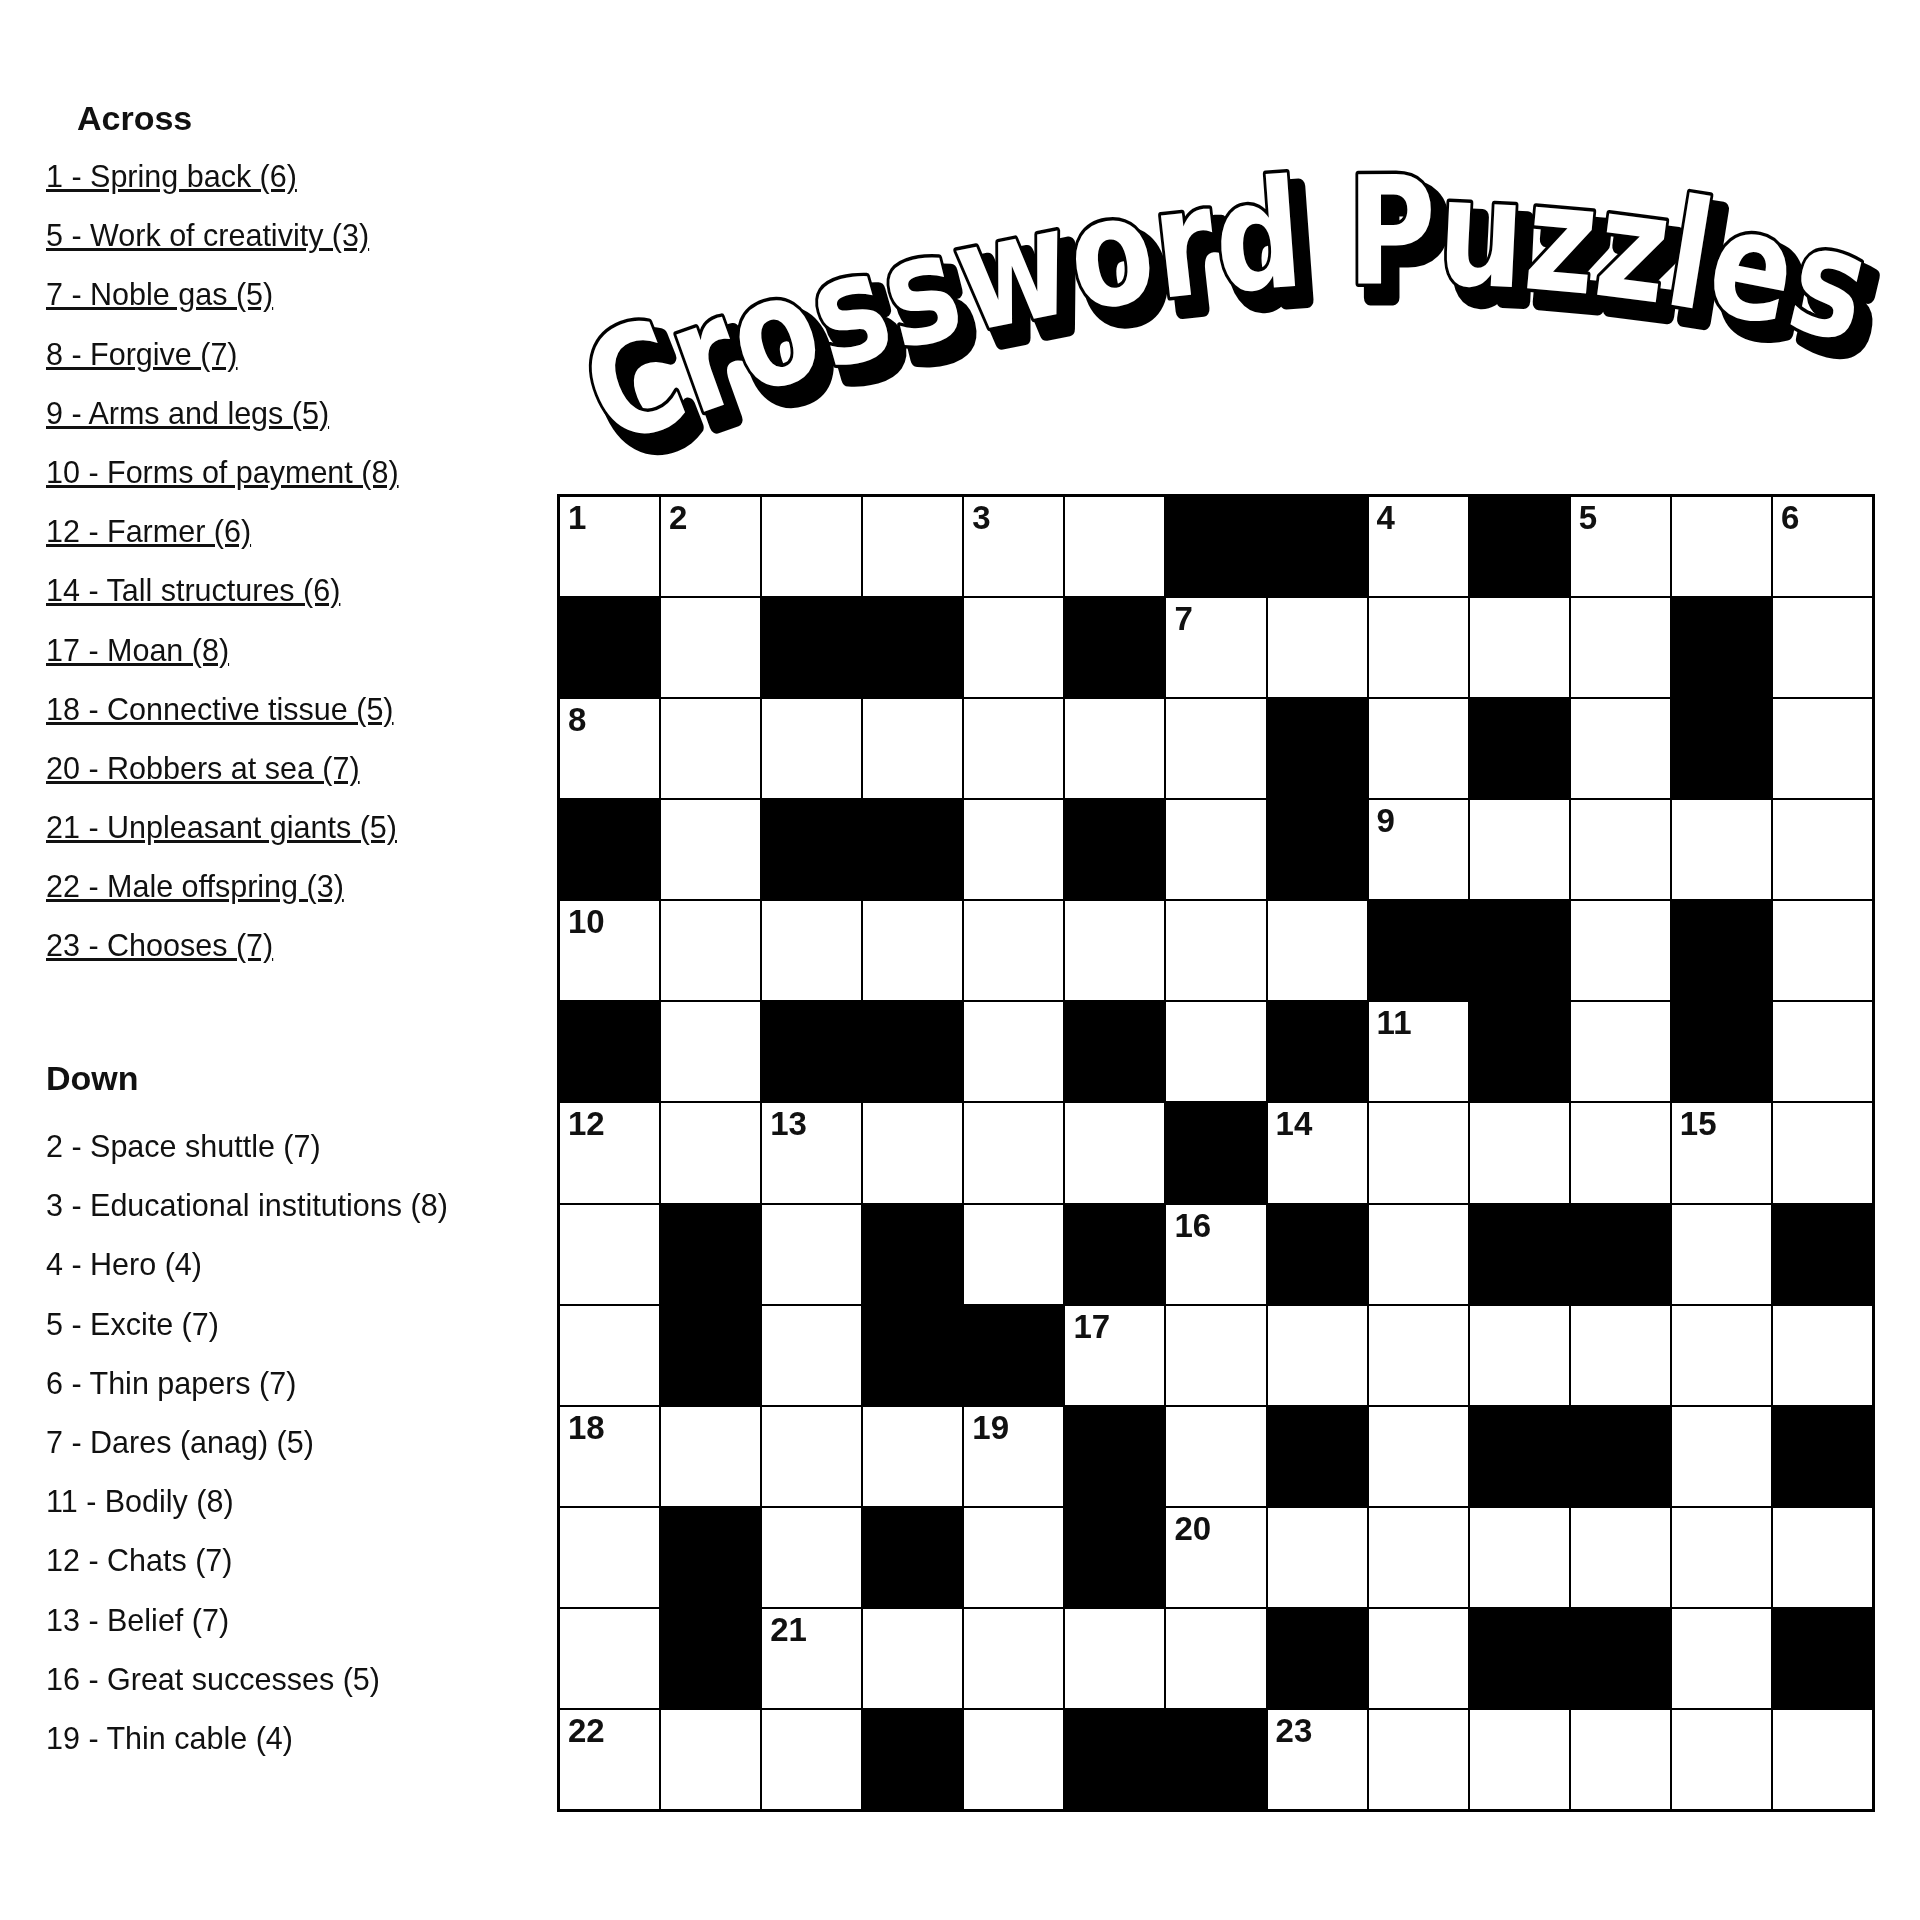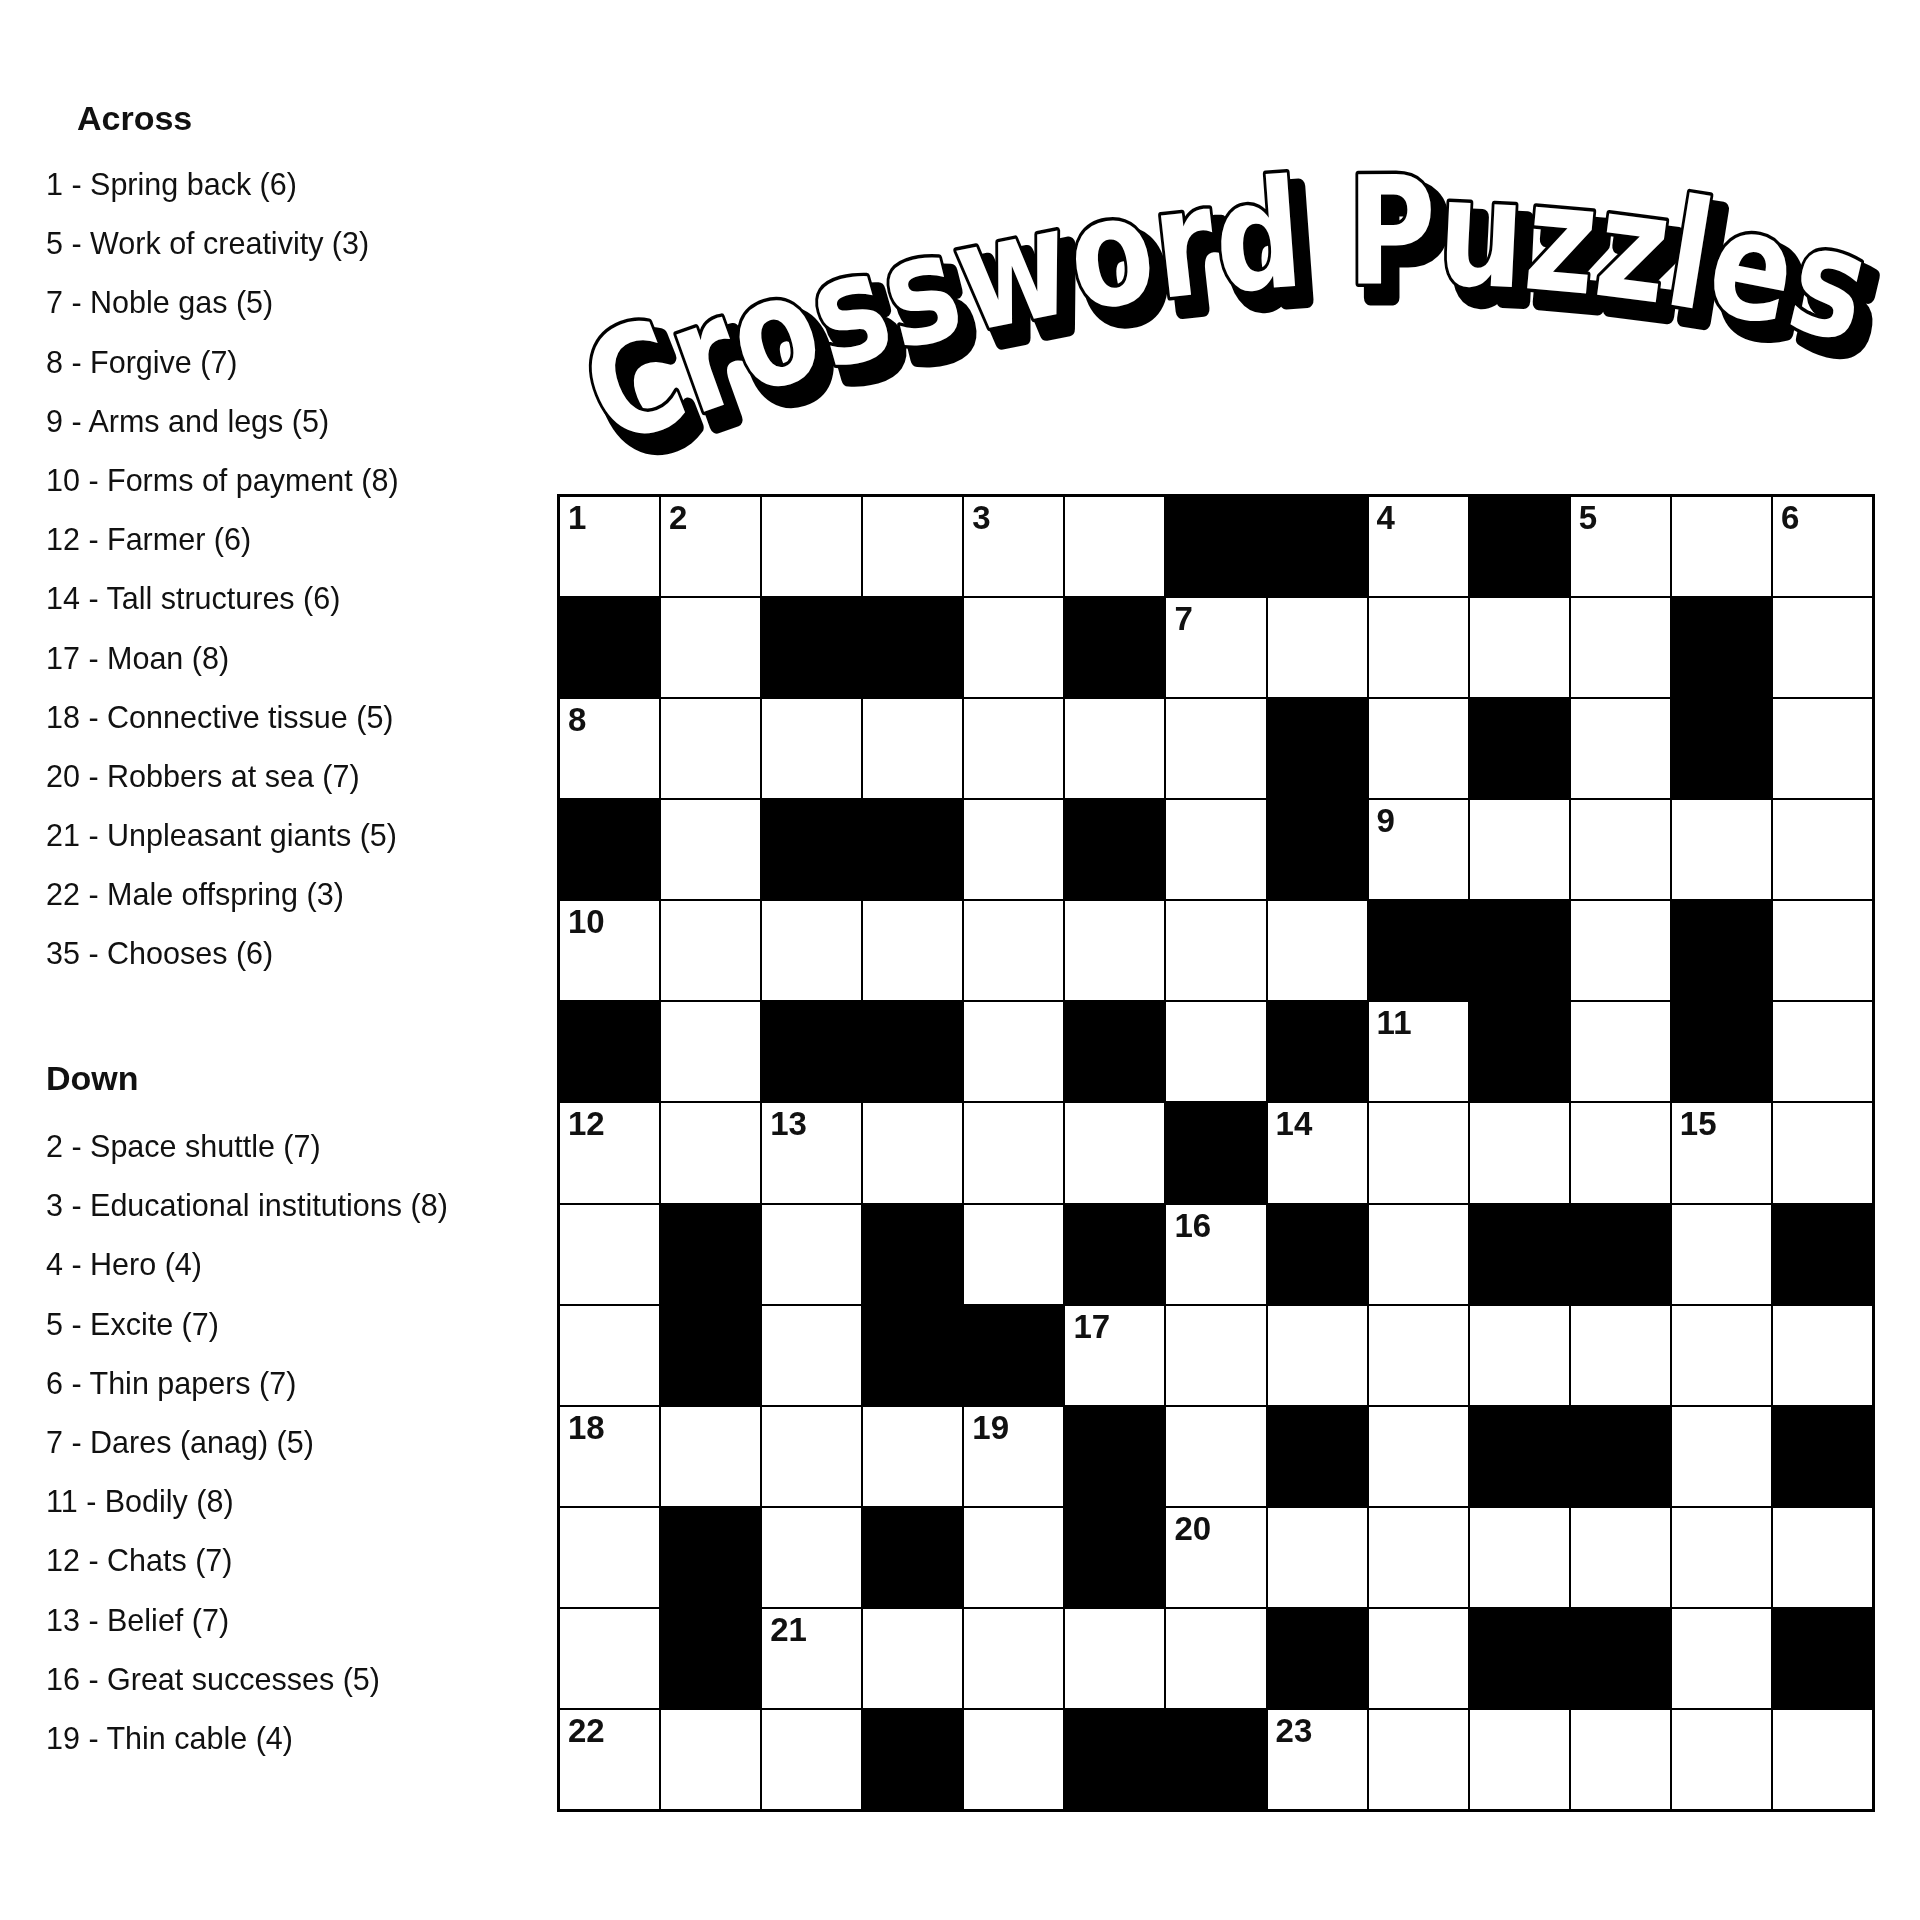--- a/index.html
+++ b/index.html
@@ -17,21 +17,21 @@
     position:absolute;
     font-size:34px;
     font-weight:bold;
     color:#111;
     white-space:nowrap;
   }
   #across-heading { left:77px; top:99px; }
   #down-heading   { left:46px; top:1059px; }
 
   .clue-list { position:absolute; left:46px; }
-  #across-list { top:155px; }
+  #across-list { top:147px;text-decoration:underline; }
   #down-list   { top:1117px; }
   .clue {
     height:59.2px; line-height:59.2px;
     font-size:30.5px;
     white-space:nowrap;
     color:#111;
   }
 
   
   #grid {
@@ -105,21 +105,21 @@
     <div class="clue">8 - Forgive (7)</div>
     <div class="clue">9 - Arms and legs (5)</div>
     <div class="clue">10 - Forms of payment (8)</div>
     <div class="clue">12 - Farmer (6)</div>
     <div class="clue">14 - Tall structures (6)</div>
     <div class="clue">17 - Moan (8)</div>
     <div class="clue">18 - Connective tissue (5)</div>
     <div class="clue">20 - Robbers at sea (7)</div>
     <div class="clue">21 - Unpleasant giants (5)</div>
     <div class="clue">22 - Male offspring (3)</div>
-    <div class="clue">35 - Chooses (6)</div>
+    <div class="clue">23 - Chooses (7)</div>
   </div>
 
 <div id="down-heading" class="section-heading">Down</div>
 <div id="down-list" class="clue-list">
     <div class="clue">2 - Space shuttle (7)</div>
     <div class="clue">3 - Educational institutions (8)</div>
     <div class="clue">4 - Hero (4)</div>
     <div class="clue">5 - Excite (7)</div>
     <div class="clue">6 - Thin papers (7)</div>
     <div class="clue">7 - Dares (anag) (5)</div>

